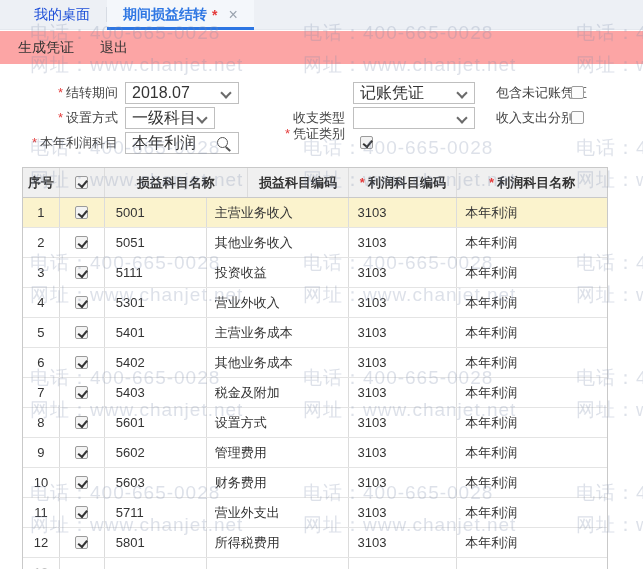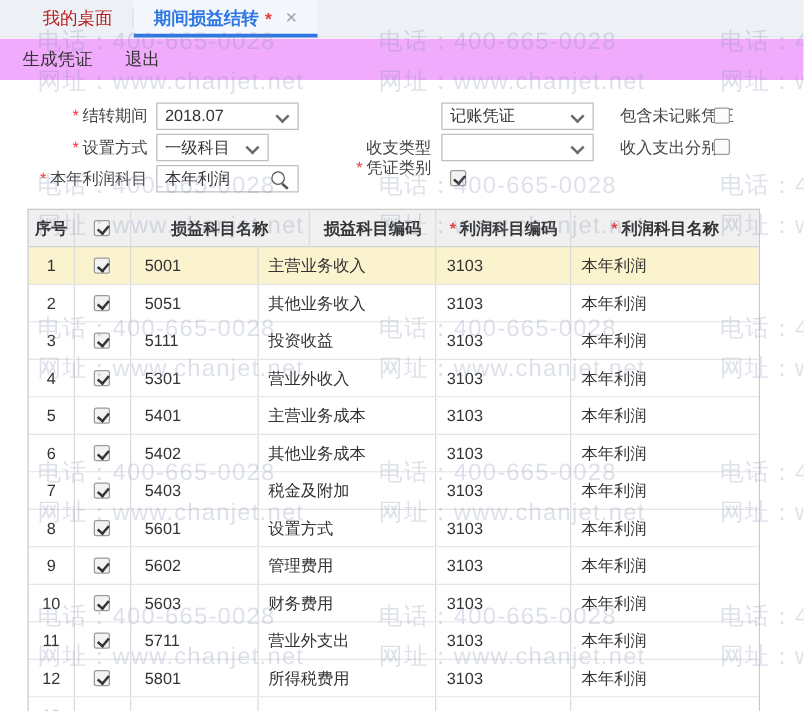--- a/index.html
+++ b/index.html
@@ -3,37 +3,37 @@
 <meta charset="utf-8">
 <style>
   html,body{margin:0;padding:0;background:#fff;}
   .screen{position:relative;width:643px;height:569px;background:#fff;overflow:hidden;
           font-family:"Liberation Sans","DejaVu Sans",sans-serif;}
 
   
   .tabbar{position:absolute;left:0;top:0;right:0;height:30px;background:#edf0f5;
           border-bottom:1px solid #e4e8ee;display:flex;align-items:stretch;padding-left:18px;box-sizing:border-box;}
   .tab{display:flex;align-items:center;font-size:14px;padding:0 16px;cursor:pointer;}
-  .tab.inactive{color:#b91c1c;}
+  .tab.inactive{color:#1d4ed8;}
   .tab.active{color:var(--accent);font-weight:bold;background:#f4f7fb;position:relative;}
   .tab.active::after{content:"";position:absolute;left:0;right:0;bottom:-1px;height:3px;background:var(--accent);}
   .tab .dirty{color:var(--required);margin-left:5px;}
   .tab .close{color:#9aa3ae;font-weight:normal;margin-left:11px;font-size:16px;line-height:1;}
   .tab-divider{width:1px;background:#d7dce4;margin:7px 0;}
 
   
-  .toolbar{position:absolute;left:0;top:31px;right:0;height:33px;background:#f0abfc;
+  .toolbar{position:absolute;left:0;top:31px;right:0;height:33px;background:#fca5a5;
            display:flex;align-items:center;padding-left:18px;gap:26px;font-size:14px;color:#333;}
   .tool{cursor:pointer;}
 
   
   .lbl{position:absolute;font-size:13px;color:#444;height:22px;line-height:22px;text-align:right;width:112px;}
   .star{color:var(--required);margin-right:3px;}
   .select,.search{position:absolute;height:22px;border:1px solid #bfbfbf;background:#fff;box-sizing:border-box;
-          font-size:13px;color:#333;line-height:20px;padding-left:6px;cursor:pointer;}
+          font-size:16px;color:#333;line-height:20px;padding-left:6px;cursor:pointer;}
   .chev{position:absolute;right:8px;top:6px;width:6px;height:6px;
         border-right:2px solid #6a6a6a;border-bottom:2px solid #6a6a6a;transform:rotate(45deg);}
   .mag{position:absolute;right:10px;top:4px;width:9px;height:9px;border:1.5px solid #555;border-radius:50%;}
   .mag::after{content:"";position:absolute;right:-4px;bottom:-3px;width:6px;height:2px;background:#555;transform:rotate(42deg);}
   .cb{position:absolute;width:13px;height:13px;border:1px solid #9b9b9b;border-radius:2px;background:#fcfcfc;
       box-sizing:border-box;cursor:pointer;}
   .cb.checked,.tcb.checked{background:#f3f3f3;}
   .cb.checked::after,.tcb.checked::after{content:"";position:absolute;left:2px;top:3px;width:7px;height:3.5px;
       border-left:2px solid #333;border-bottom:2px solid #333;transform:rotate(-50deg);}
   .cblbl{position:absolute;font-size:13px;color:#444;height:22px;line-height:22px;}

